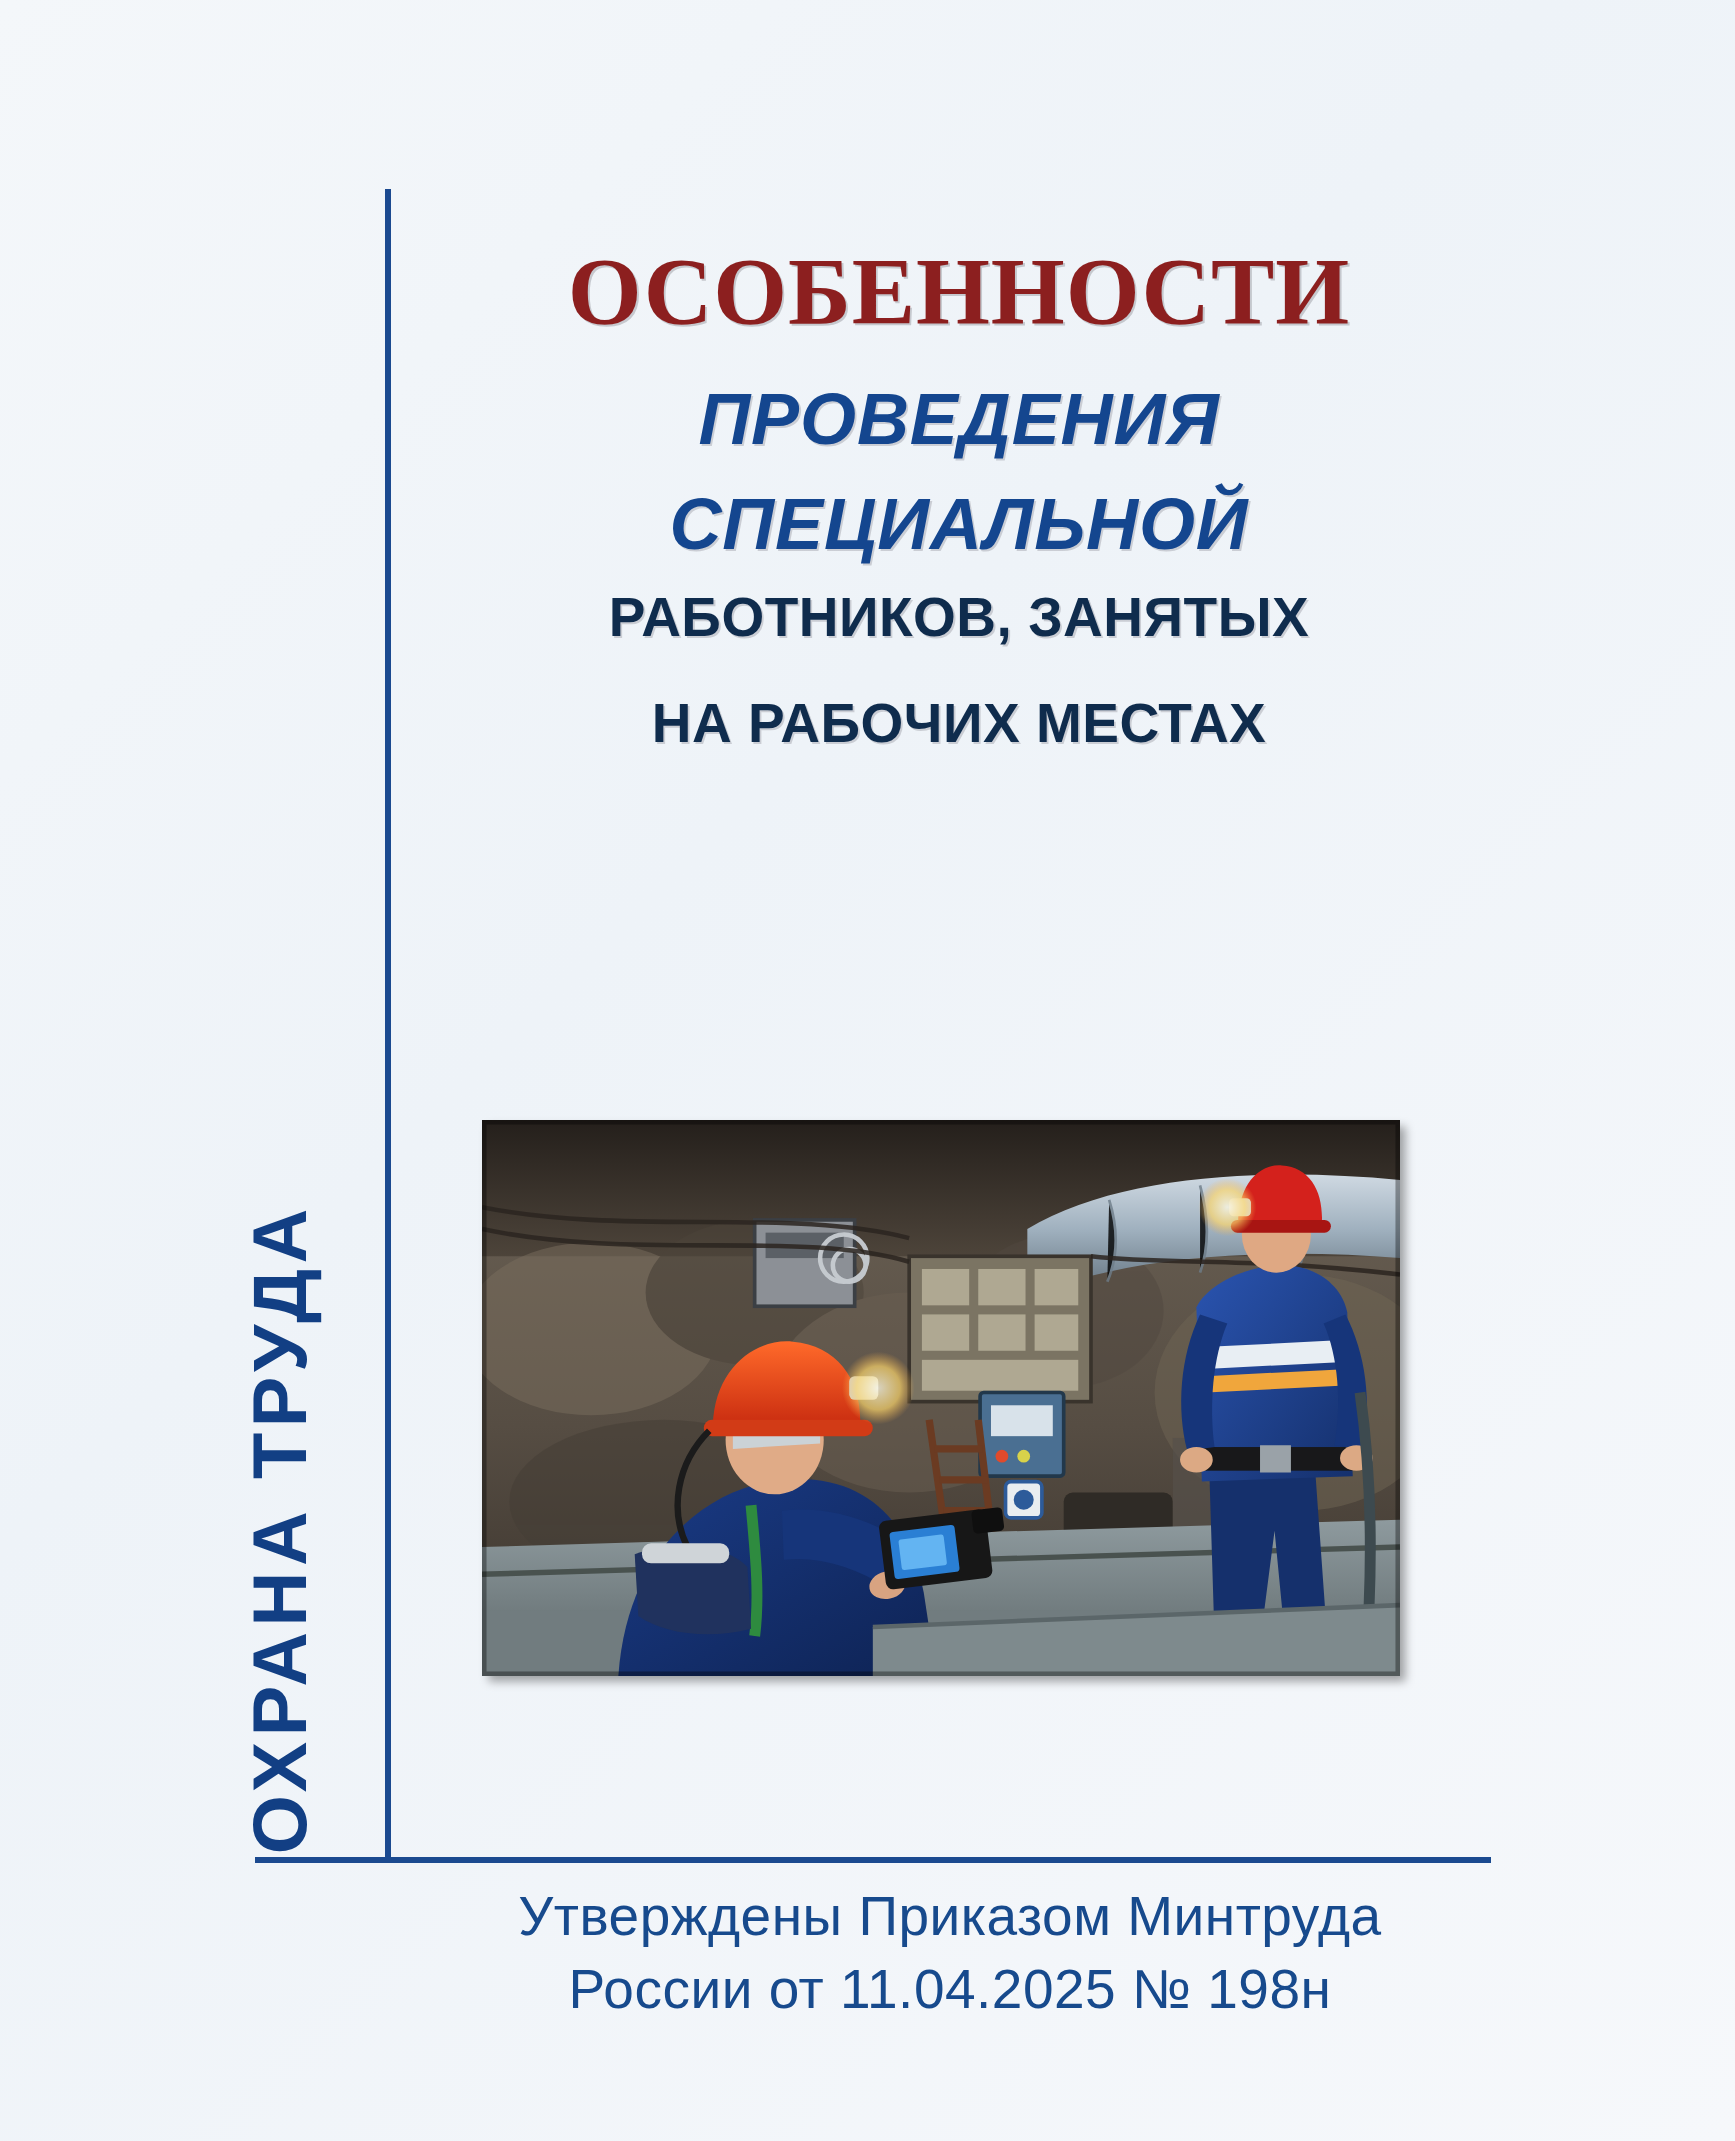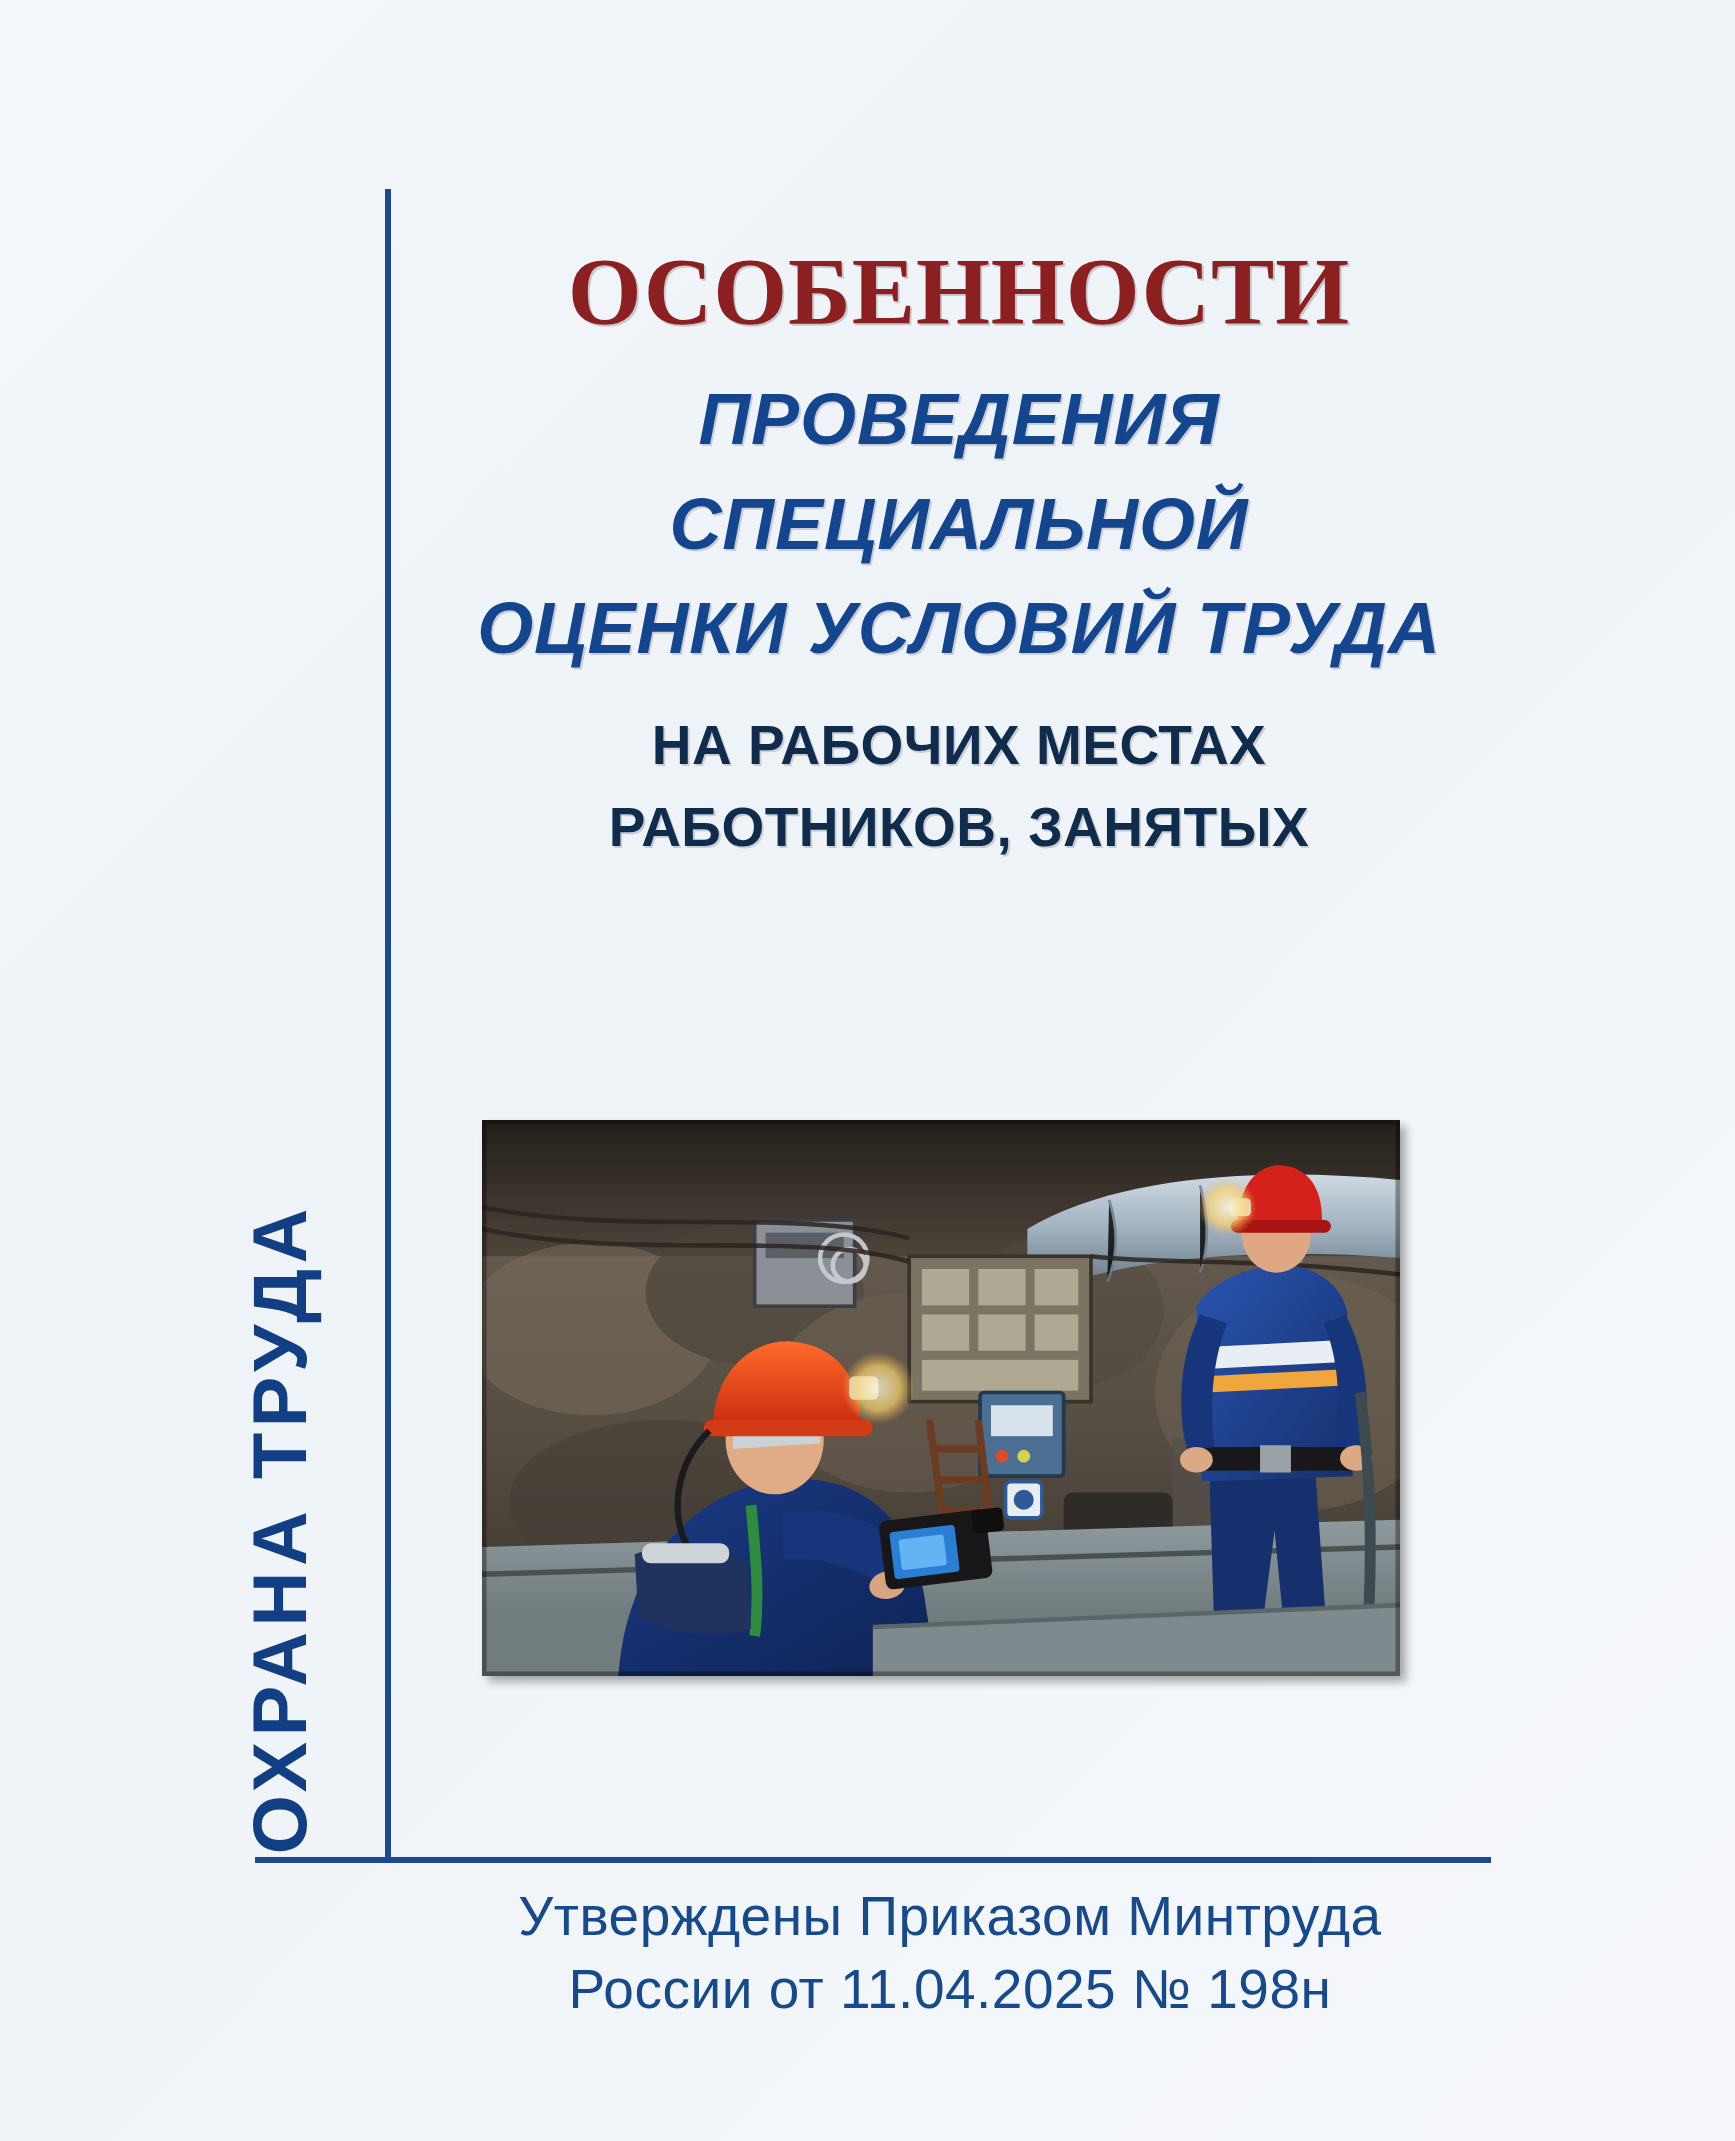--- a/index.html
+++ b/index.html
@@ -143,23 +143,22 @@
   <div class="side-title-wrap">
     <div class="side-title">ОХРАНА ТРУДА</div>
   </div>
 
   <div class="v-rule"></div>
   <div class="h-rule"></div>
 
   <div class="title-block">
     <div class="t-main">ОСОБЕННОСТИ</div>
     <div class="t-italic t-italic-1">ПРОВЕДЕНИЯ СПЕЦИАЛЬНОЙ</div>
-    <div class="t-italic">ОЦЕНКИ УСЛОВИЙ ТРУДА</div>
+    <div class="t-bold">РАБОТНИКОВ, ЗАНЯТЫХ</div>
     <div class="t-bold t-bold-1">НА РАБОЧИХ МЕСТАХ</div>
-    <div class="t-bold">РАБОТНИКОВ, ЗАНЯТЫХ</div>
   </div>
 
   <div class="photo">
     <svg viewBox="0 0 1010 612" preserveAspectRatio="none">
       <defs>
         <linearGradient id="rockG" x1="0" y1="0" x2="0" y2="1">
           <stop offset="0%" stop-color="#6d6356"></stop>
           <stop offset="55%" stop-color="#564d43"></stop>
           <stop offset="100%" stop-color="#3a332c"></stop>
         </linearGradient>

